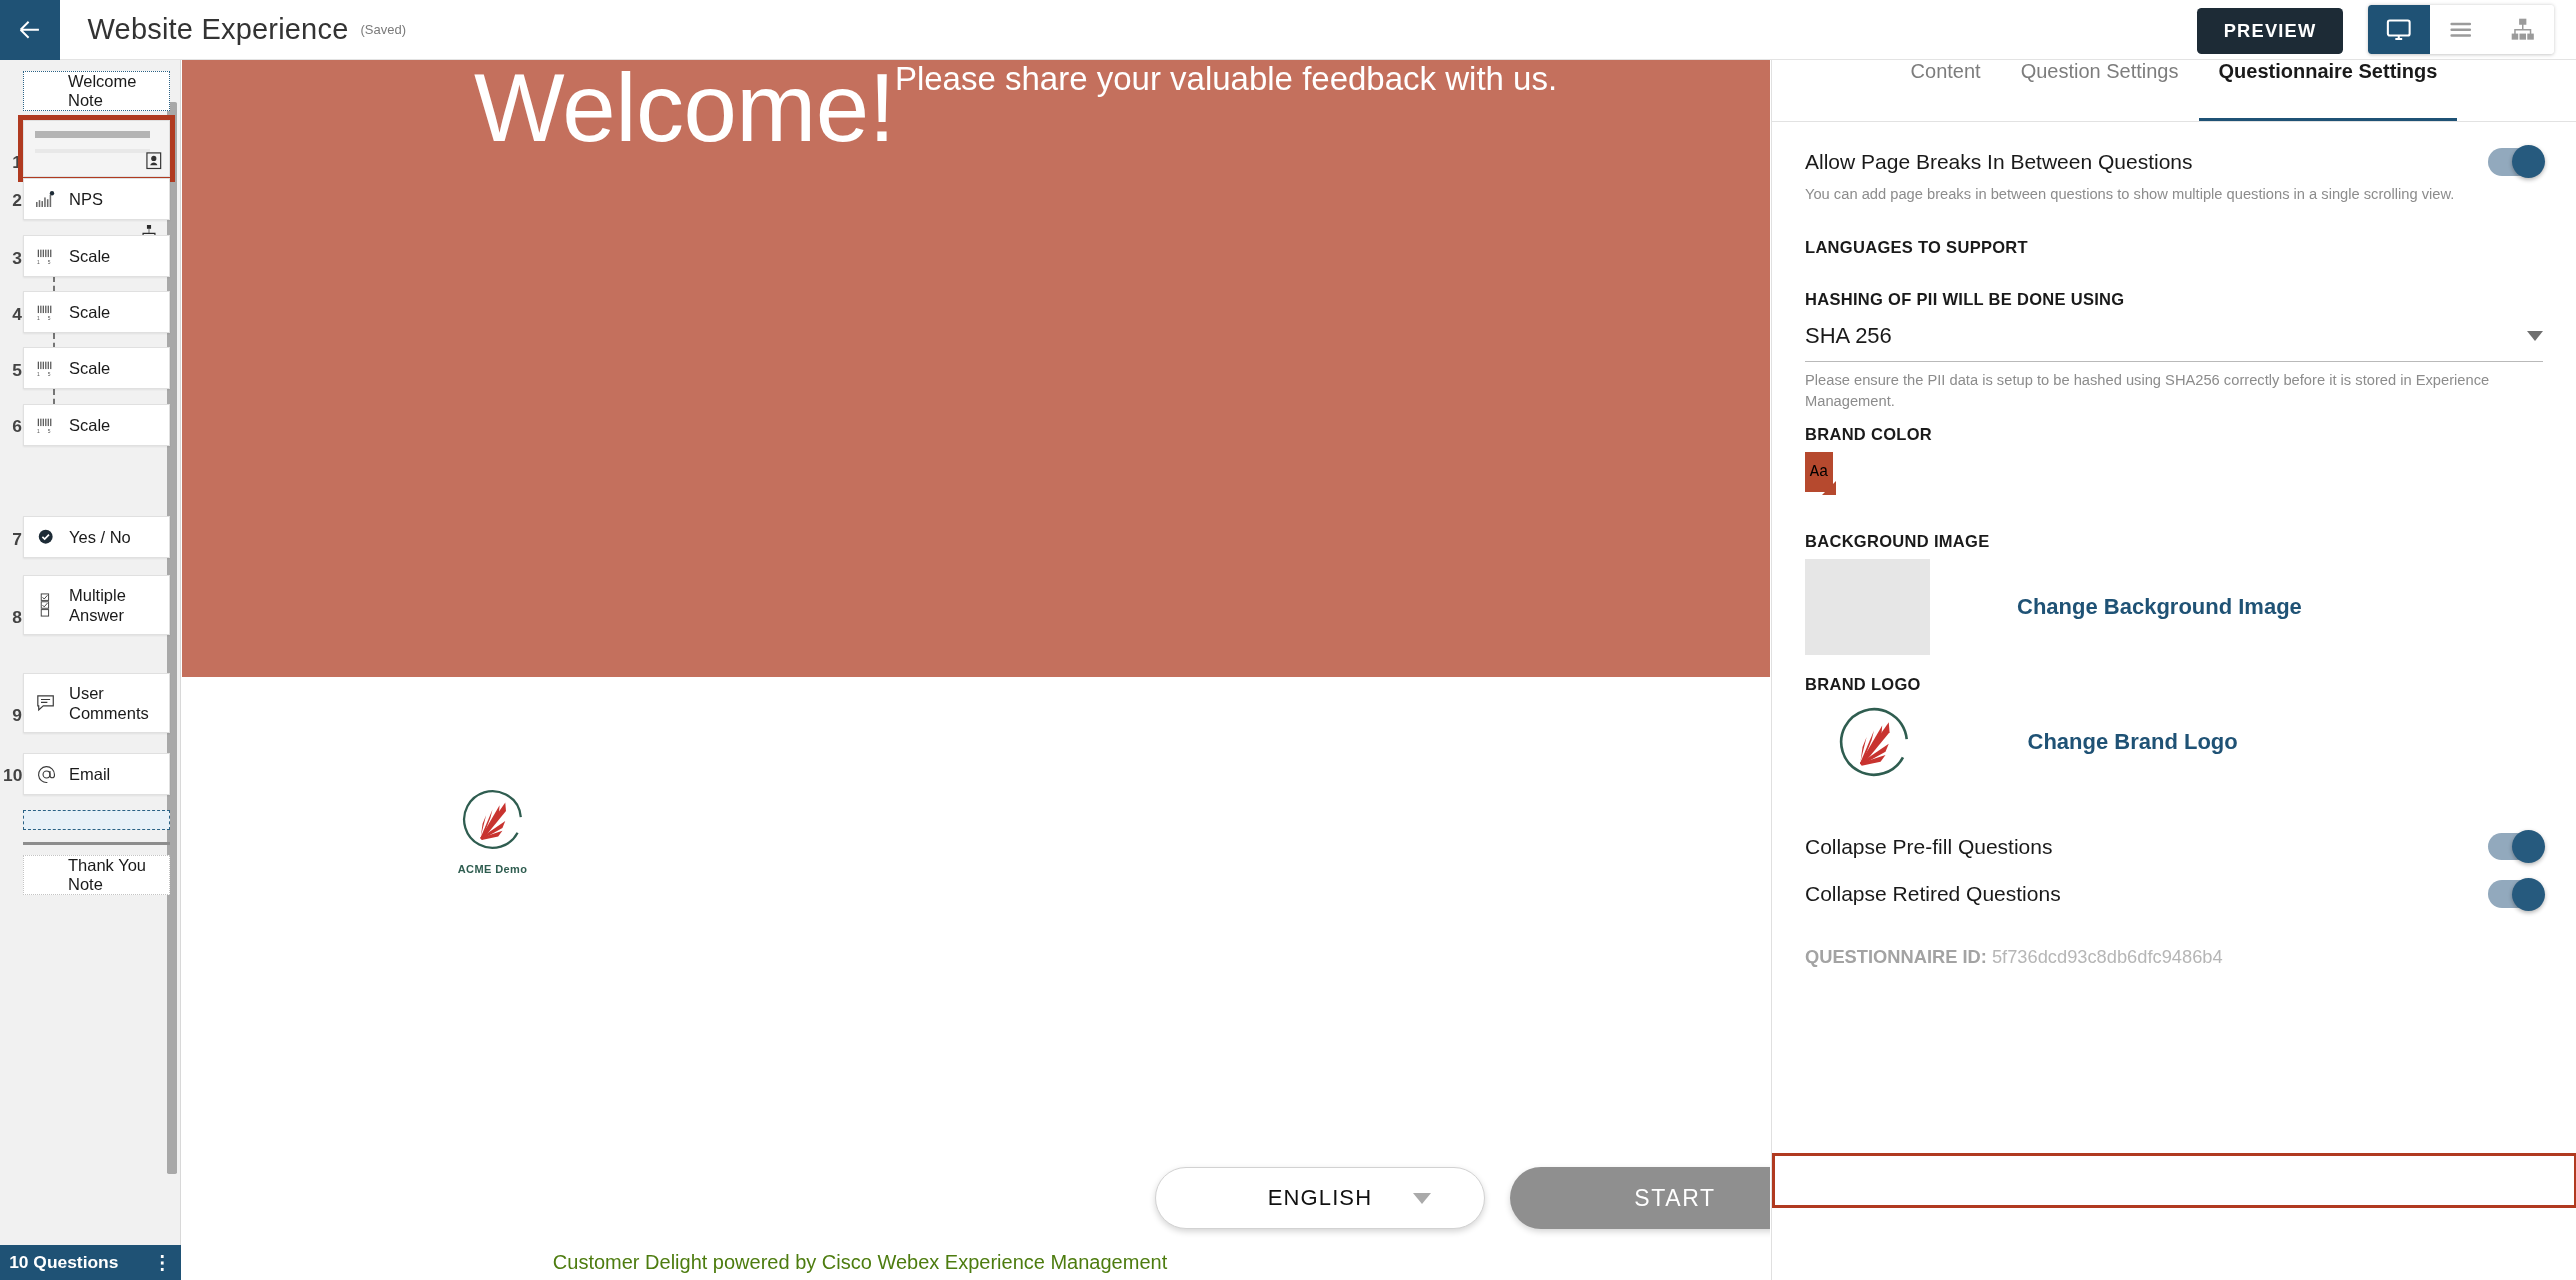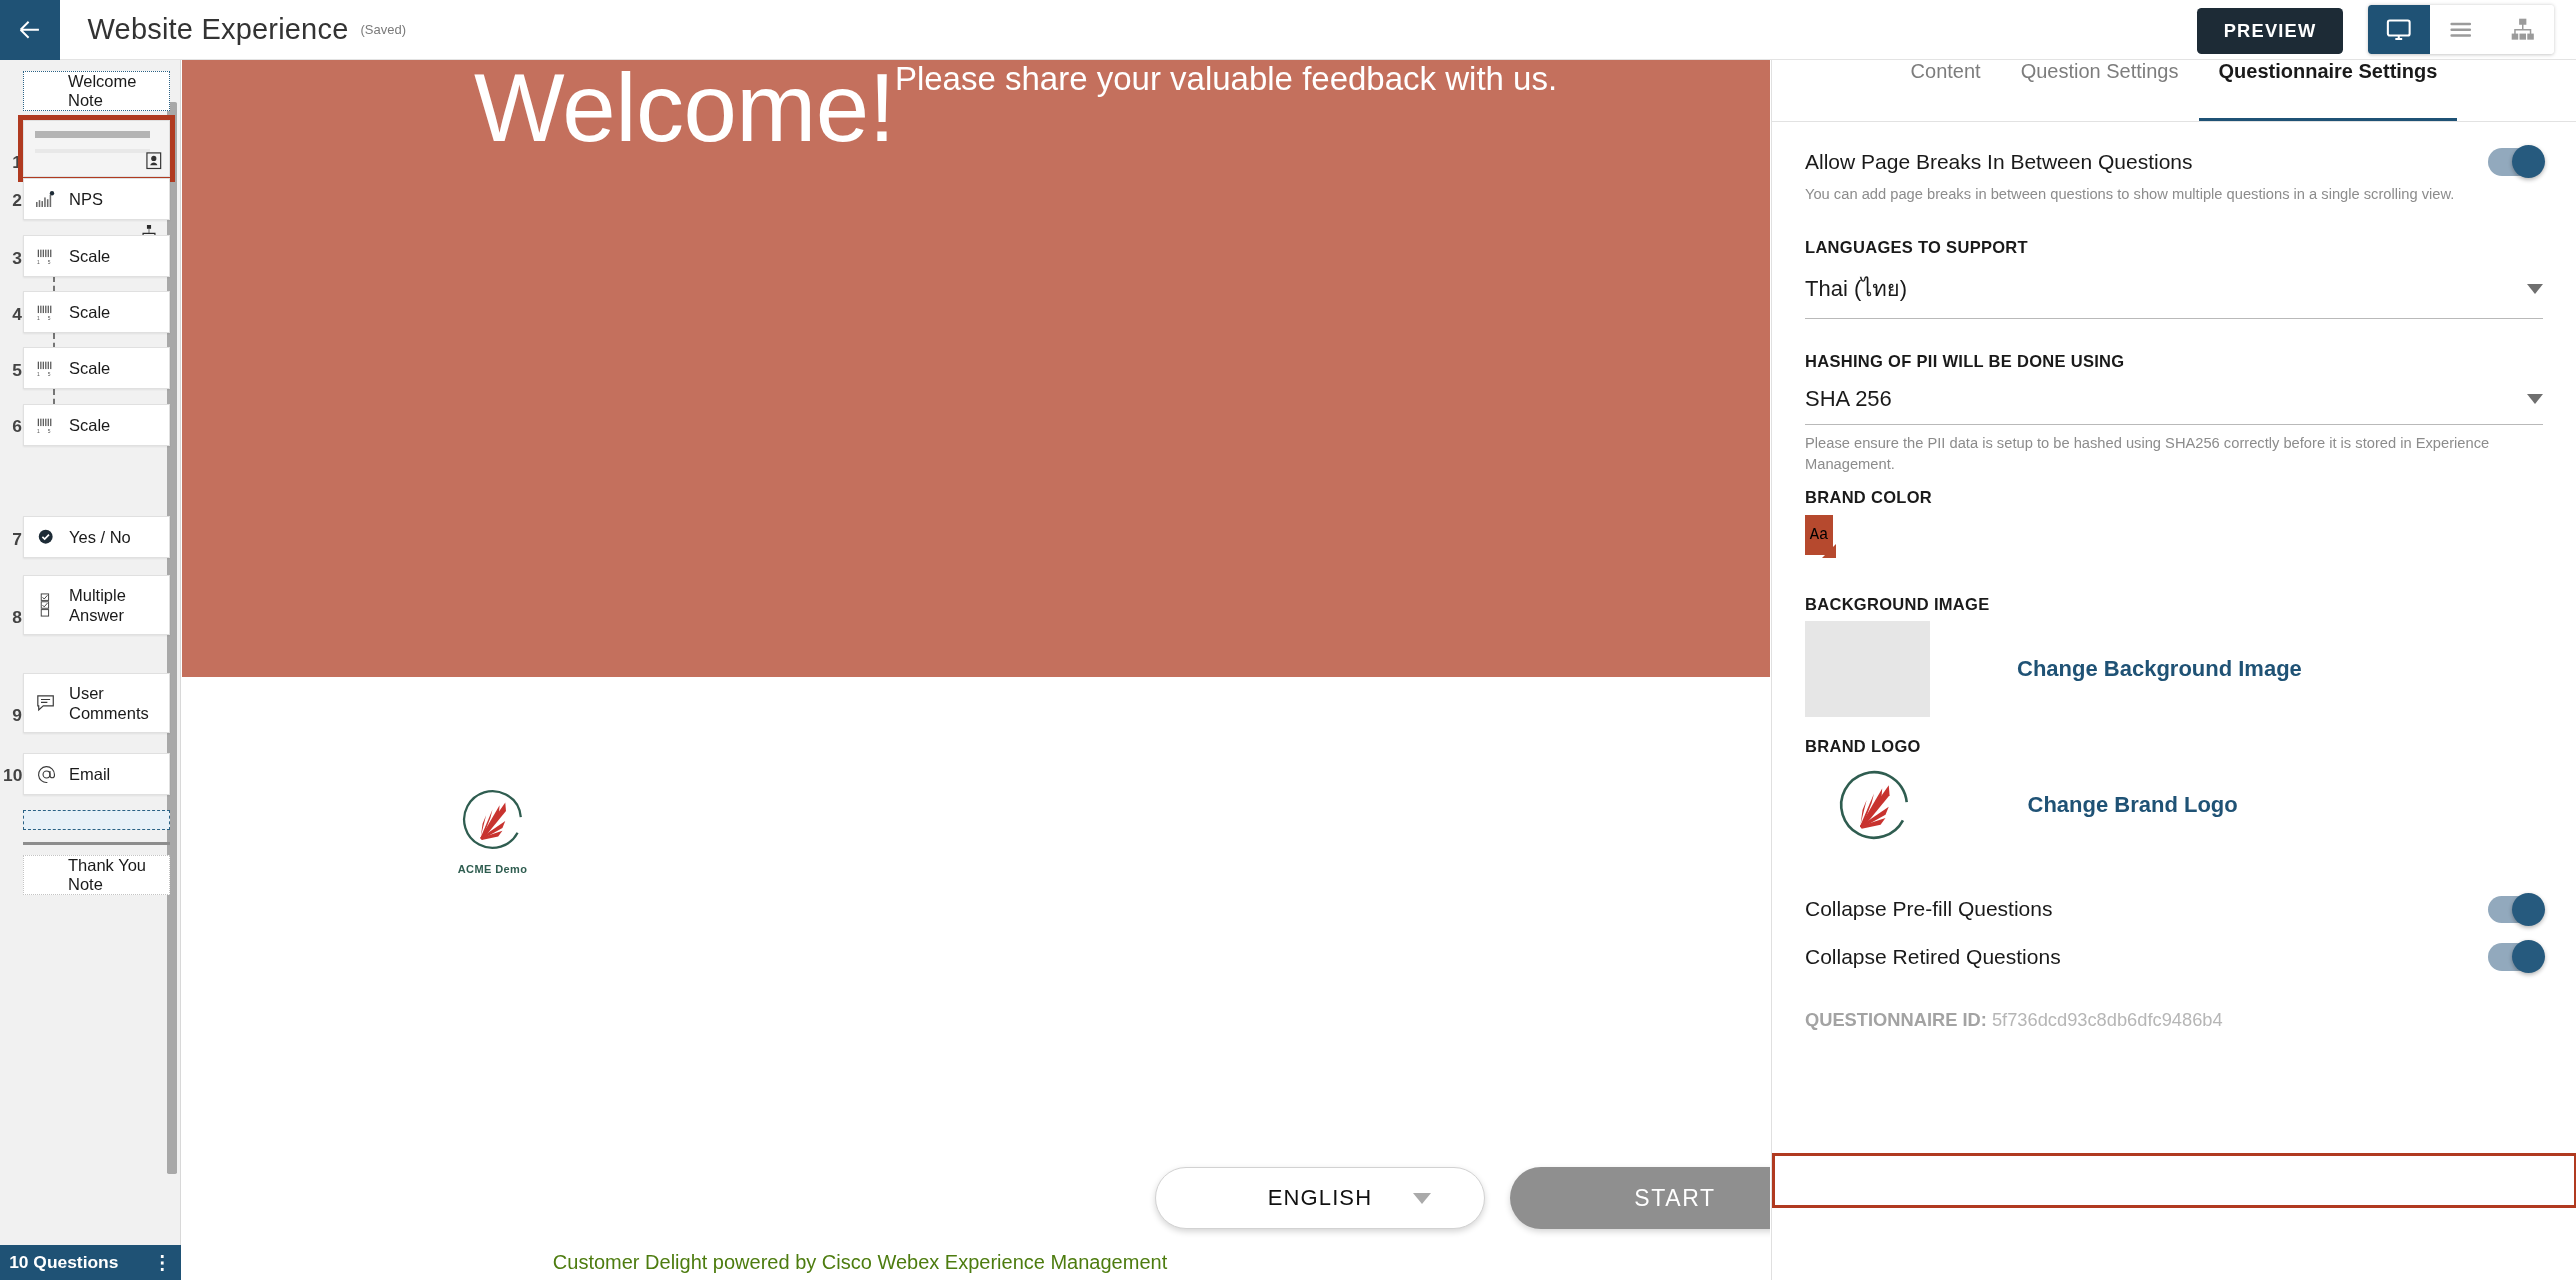--- a/index.html
+++ b/index.html
@@ -478,24 +478,20 @@
 
       <div class="row-toggle">
         <span class="row-label">Allow Page Breaks In Between Questions</span>
         <span class="toggle">
             <span class="knob"></span>
           </span>
       </div>
       <div class="help">You can add page breaks in between questions to show multiple questions in a single scrolling view.</div>
 
       <div class="sec-label">LANGUAGES TO SUPPORT</div>
-      <div class="select">
-        <span class="val">Thai (ไทย)</span>
-        <span class="caret"></span>
-      </div>
 
       <div class="sec-label">HASHING OF PII WILL BE DONE USING</div>
       <div class="select">
         <span class="val">SHA 256</span>
         <span class="caret"></span>
       </div>
       <div class="help">Please ensure the PII data is setup to be hashed using SHA256 correctly before it is stored in Experience Management.</div>
 
       <div class="sec-label" style="margin-top:13px;">BRAND COLOR</div>
       <div class="color-swatch">Aa</div>

